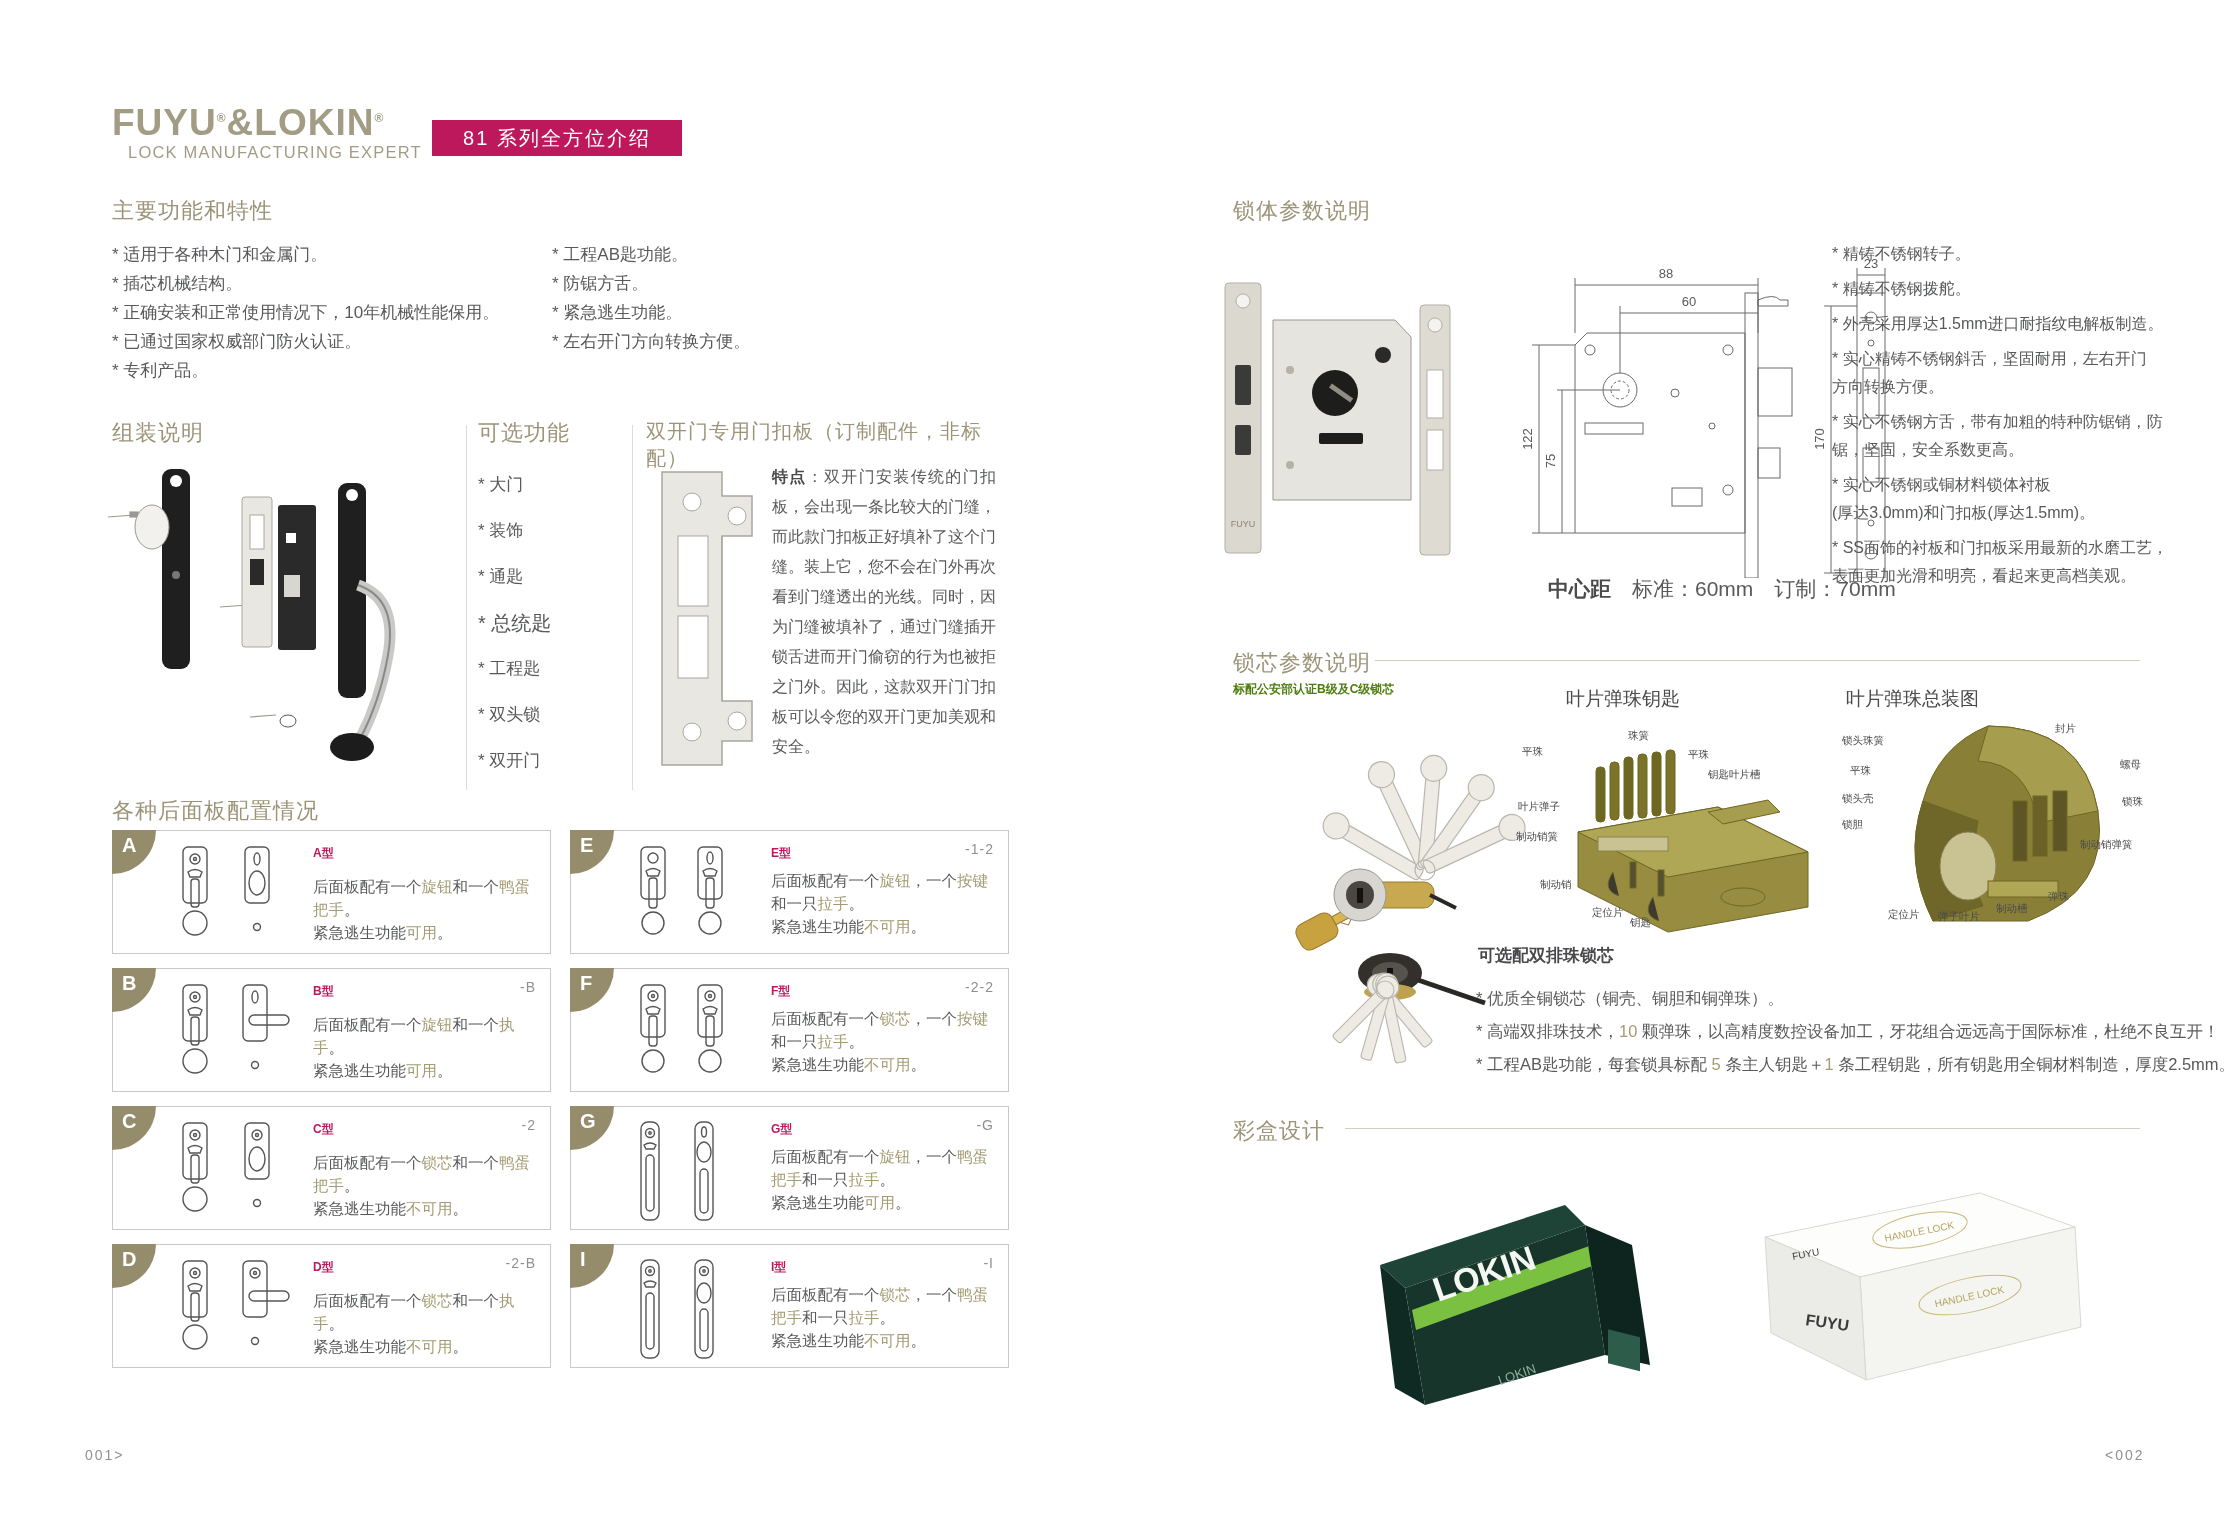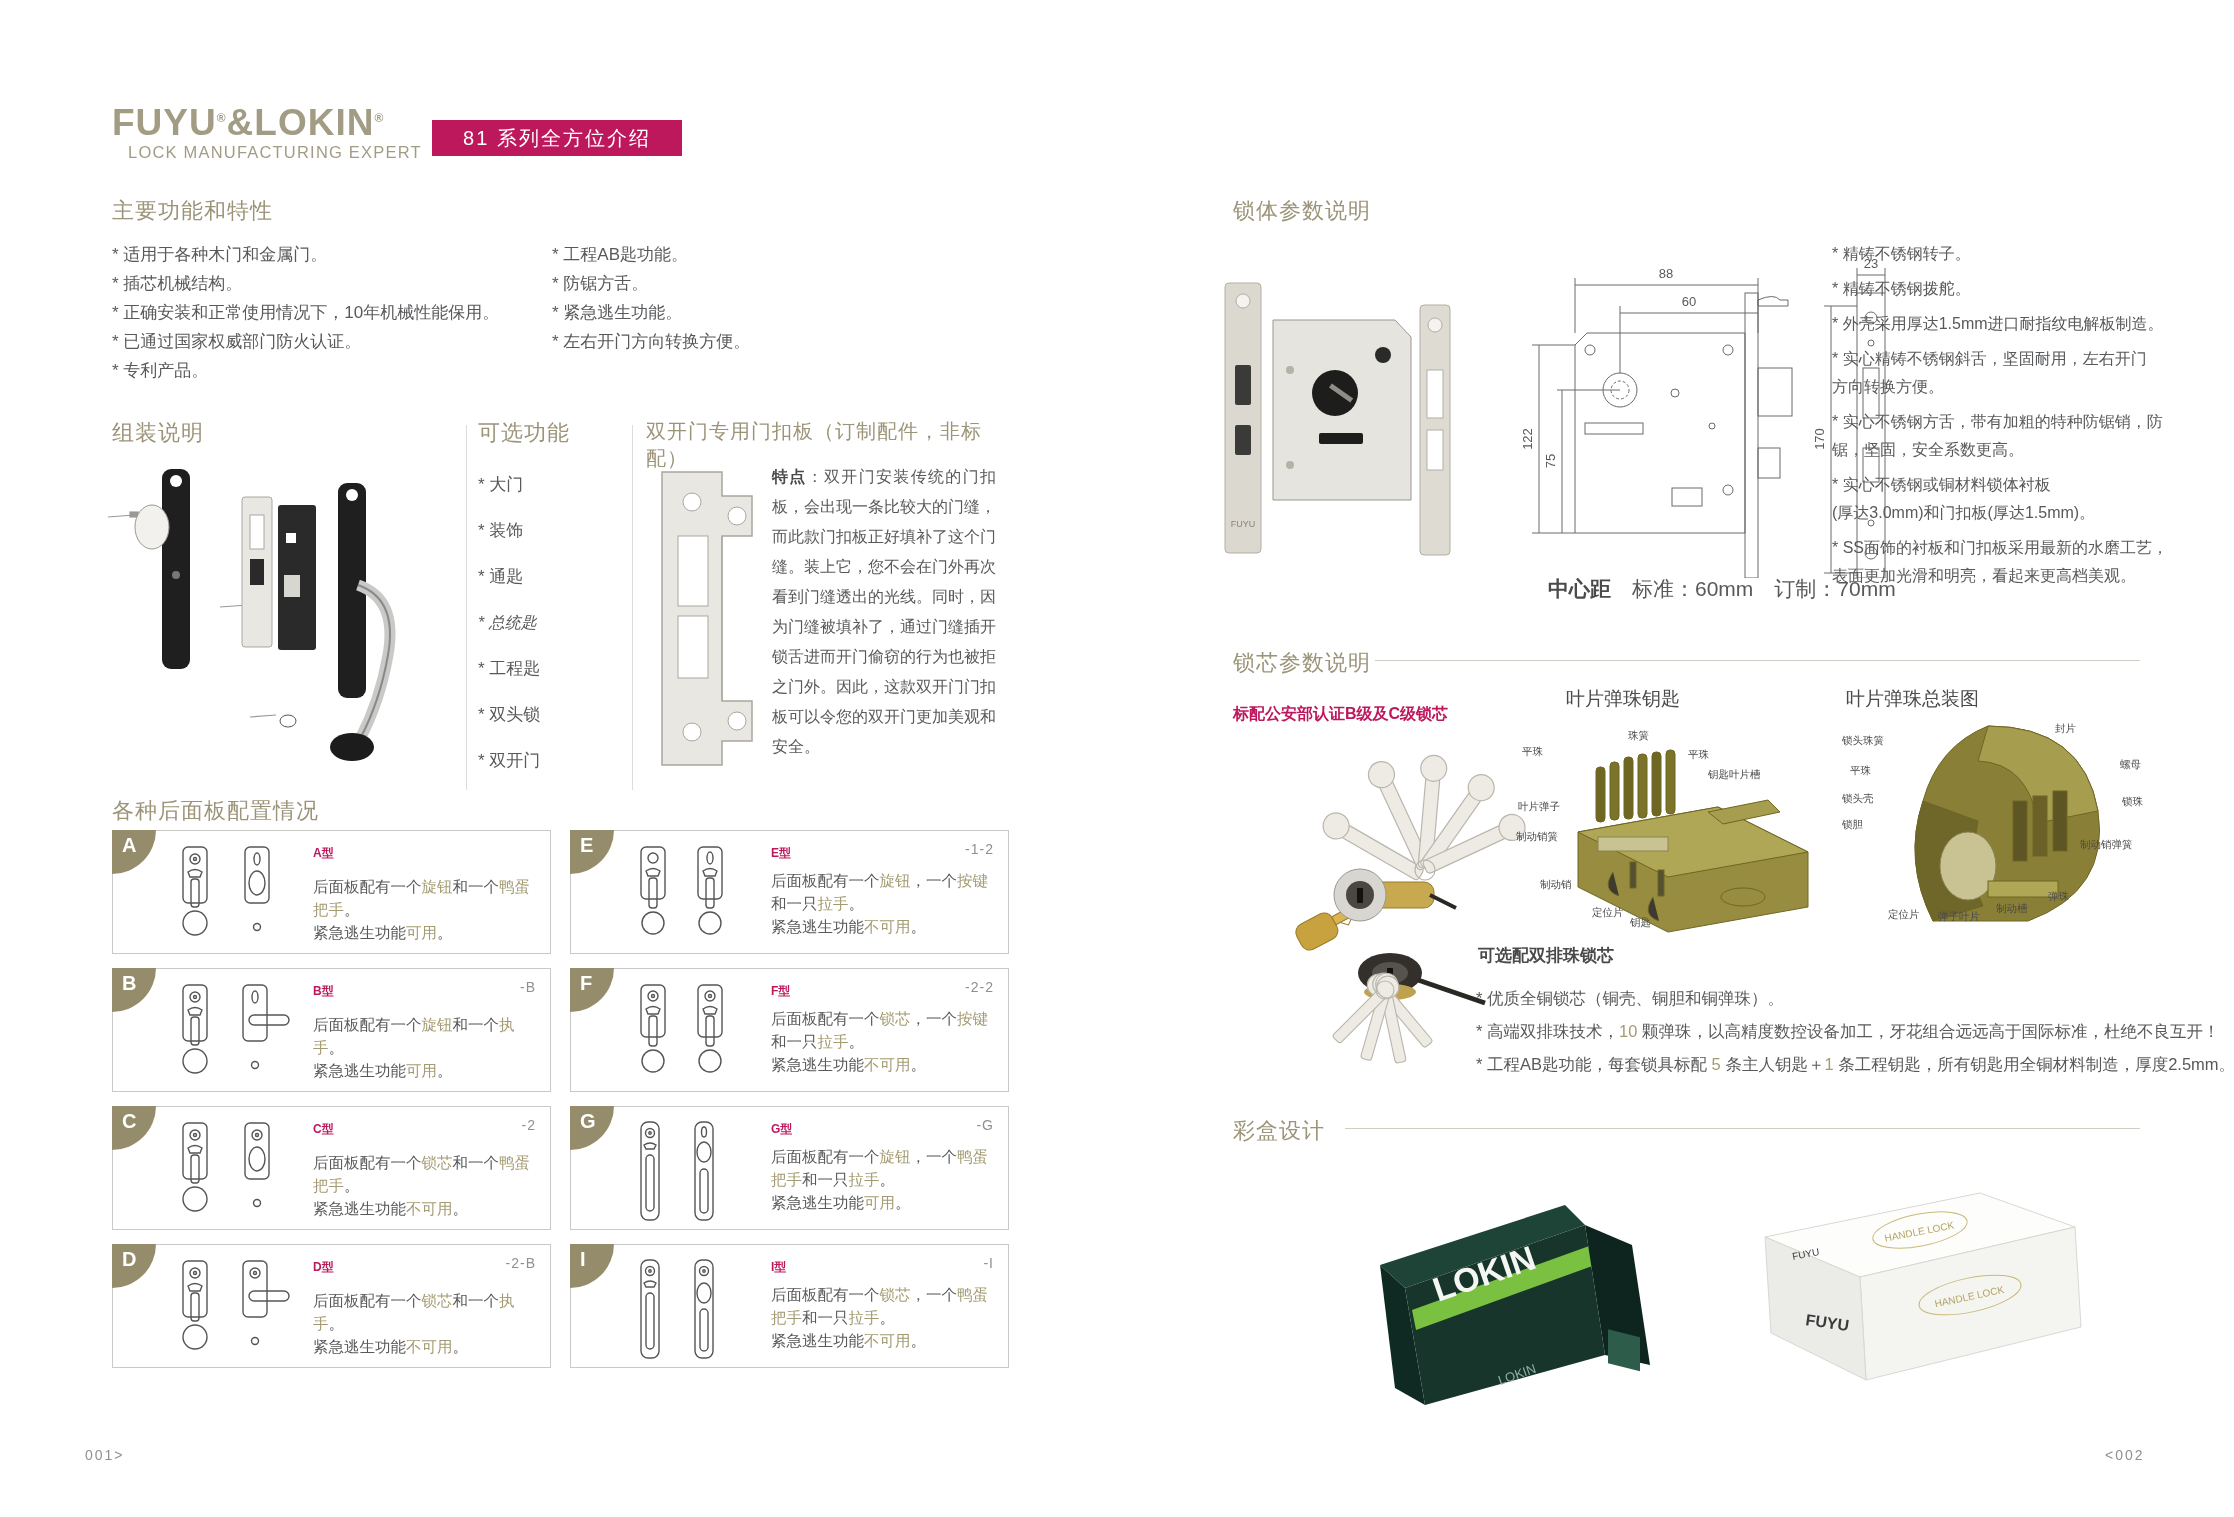--- a/index.html
+++ b/index.html
@@ -92,21 +92,21 @@
     </svg>
   </div>
 
   <div class="abs vrule" style="left:466px;top:425px;height:365px;"></div>
 
   <div class="abs olive-h" style="left:478px;top:418px;">可选功能</div>
   <div class="abs" style="left:478px;top:462px;">
     <div style="font-size:17px;line-height:46px;">* 大门</div>
     <div style="font-size:17px;line-height:46px;">* 装饰</div>
     <div style="font-size:17px;line-height:46px;">* 通匙</div>
-    <div style="font-size:16px;line-height:46px;font-style:italic;">* 总统匙</div>
+    <div style="font-size:20px;line-height:46px;">* 总统匙</div>
     <div style="font-size:17px;line-height:46px;">* 工程匙</div>
     <div style="font-size:17px;line-height:46px;">* 双头锁</div>
     <div style="font-size:17px;line-height:46px;">* 双开门</div>
   </div>
 
   <div class="abs vrule" style="left:632px;top:425px;height:365px;"></div>
 
   <div class="abs olive-h" style="left:646px;top:418px;width:360px;font-size:20px;">双开门专用门扣板（订制配件，非标配）</div>
   <div class="abs" style="left:648px;top:466px;">
     <svg width="120" height="305" viewBox="0 0 120 305">
@@ -457,21 +457,21 @@
    锯，坚固，安全系数更高。</div>
     <div class="lb-bullet">* 实心不锈钢或铜材料锁体衬板
    (厚达3.0mm)和门扣板(厚达1.5mm)。</div>
     <div class="lb-bullet">* SS面饰的衬板和门扣板采用最新的水磨工艺，
    表面更加光滑和明亮，看起来更高档美观。</div>
   </div>
 
   <div class="abs olive-h" style="left:1233px;top:648px;">锁芯参数说明</div>
   <div class="abs hrule" style="left:1375px;top:660px;width:765px;"></div>
 
-  <div class="abs" style="left:1233px;top:704px;font-size:16px;font-weight:bold;color:#be185d;">标配公安部认证B级及C级锁芯</div>
+  <div class="abs" style="left:1233px;top:681px;font-size:12px;font-weight:bold;color:#4d7c0f;">标配公安部认证B级及C级锁芯</div>
   <div class="abs" style="left:1566px;top:686px;font-size:19px;color:#4a4a4c;">叶片弹珠钥匙</div>
   <div class="abs" style="left:1846px;top:686px;font-size:19px;color:#4a4a4c;">叶片弹珠总装图</div>
 
   <div class="abs" style="left:1240px;top:718px;">
     <svg width="300" height="300" viewBox="0 0 300 300">
       <g stroke="#b9b6ac" fill="#edebe4" stroke-width="1.2">
         <g transform="rotate(-60 185 150)">
             <rect x="170" y="60" width="14" height="90" rx="4"></rect>
             <circle cx="177" cy="52" r="13"></circle>
           </g>

